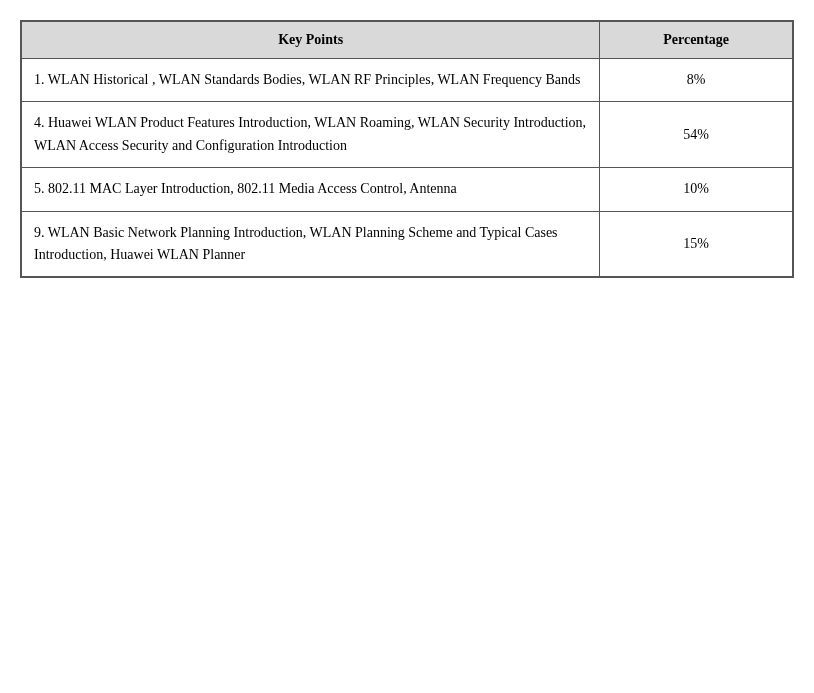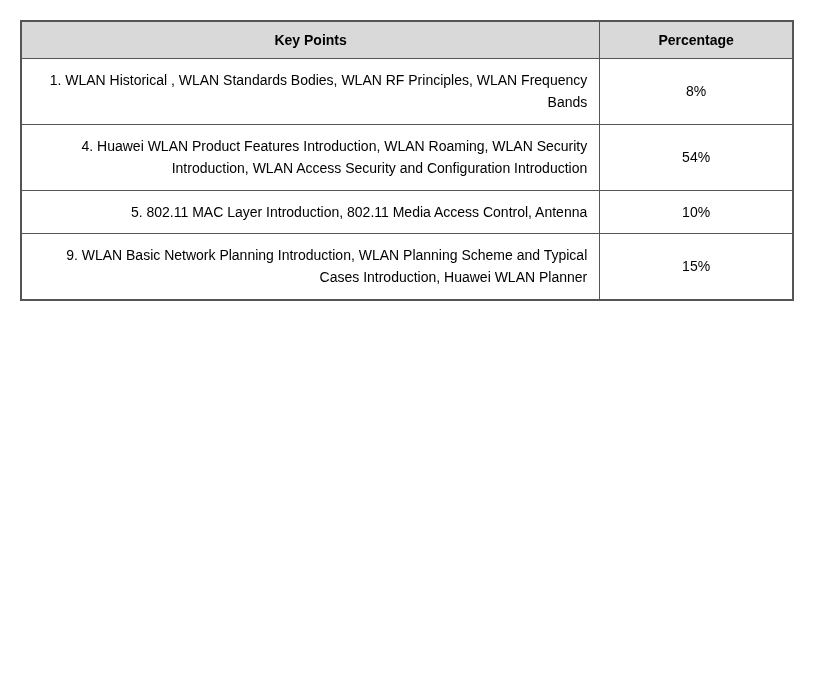--- a/index.html
+++ b/index.html
@@ -22,41 +22,42 @@
     }
 
     .table-container {
       width: 780px;
       border: 1.5px solid #555;
     }
 
     table {
       width: 100%;
       border-collapse: collapse;
+      font-family: Liberation Serif, serif;
     }
 
     thead tr th {
       background-color: #d9d9d9;
       font-weight: bold;
       text-align: center;
       padding: 10px 12px;
       border: 1px solid #555;
       font-size: 14px;
     }
 
     tbody tr td {
       border: 1px solid #555;
       padding: 10px 12px;
       vertical-align: middle;
       line-height: 1.6;
     }
 
     td.key-points {
       width: 75%;
-      text-align: right;
+      text-align: left;
     }
 
     td.percentage {
       width: 25%;
       text-align: center;
       font-size: 14px;
     }
   </style>
 </head>
 <body>

